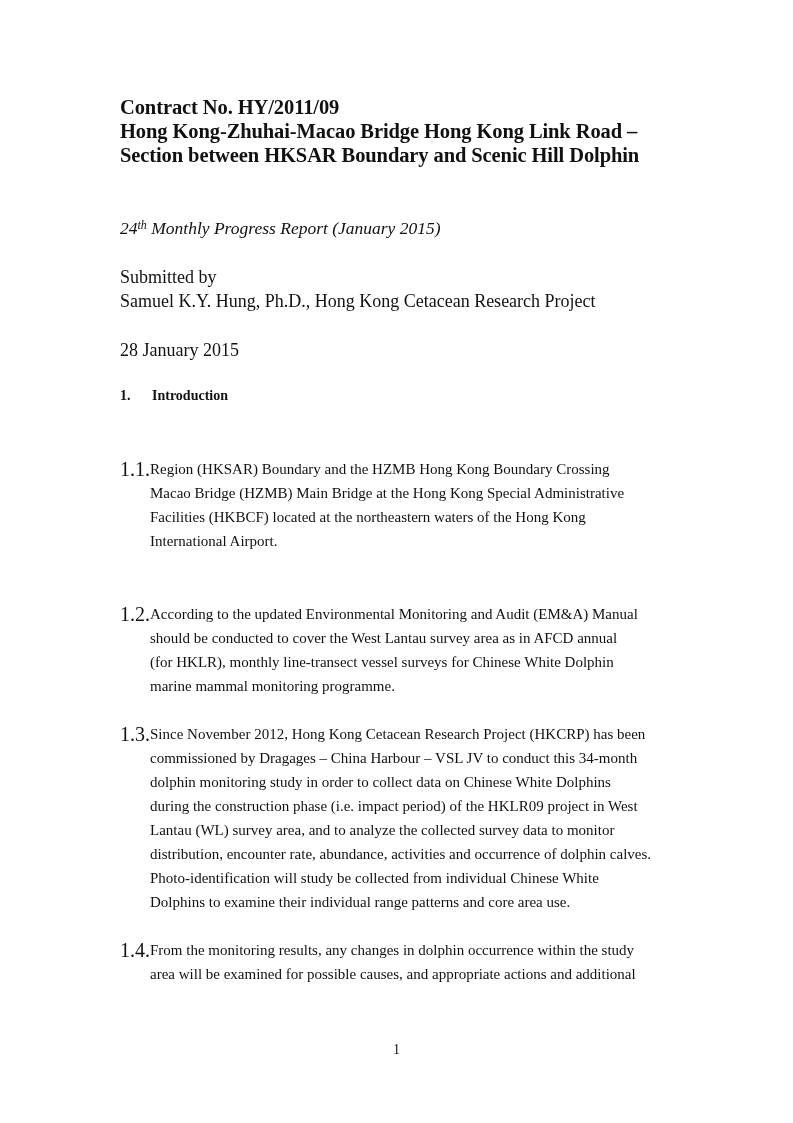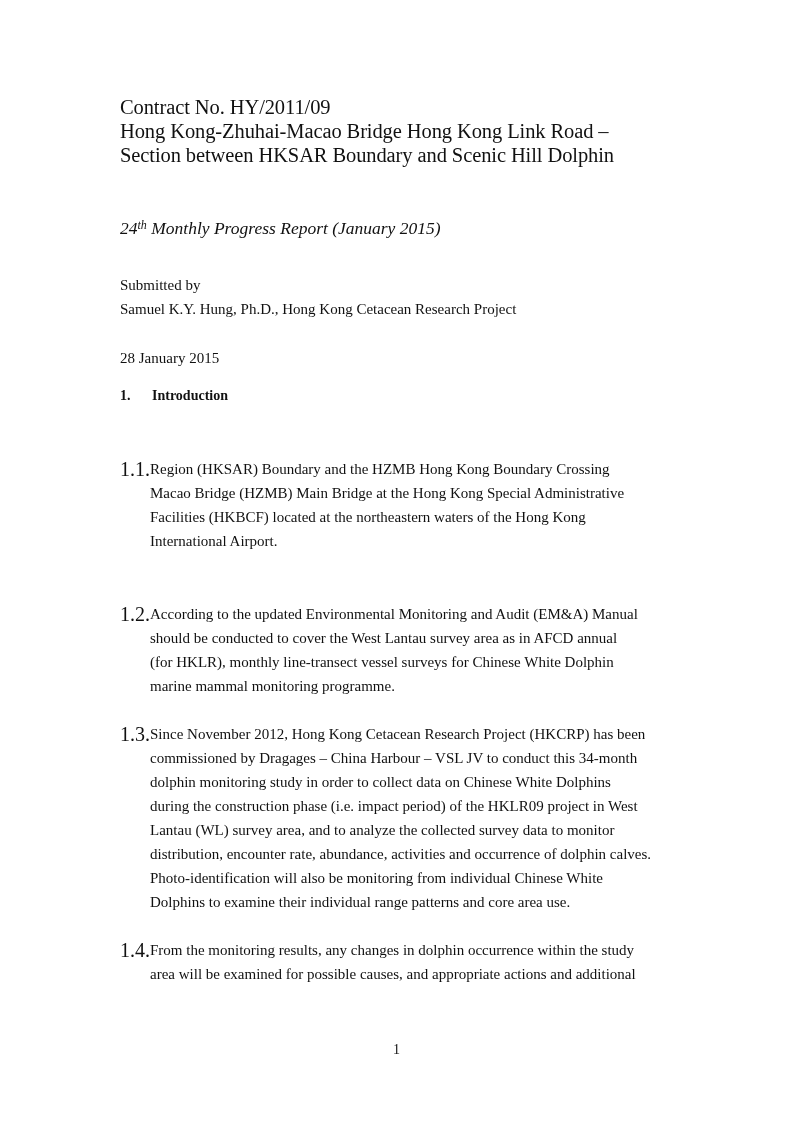--- a/index.html
+++ b/index.html
@@ -20,21 +20,21 @@
       left: 0; top: 0;
       width: 793px;
       height: 1123px;
       background: #ffffff;
     }
     .title-block {
       position: absolute;
       left: 120px;
       top: 95px;
       width: 600px;
-      font-weight: normal;
+      font-weight: bold;
       font-size: 20.5px;
       line-height: 24px;
       letter-spacing: -0.1px;
     }
     .title-line { display: block; white-space: nowrap; }
     .subtitle {
       position: absolute;
       left: 120px;
       top: 216px;
       font-style: italic;
@@ -42,24 +42,23 @@
       line-height: 24px;
       white-space: nowrap;
     }
     .subtitle sup {
       font-size: 12px;
       vertical-align: top;
       position: relative;
       top: -3px;
     }
     .body-text {
-      font-size: 15px;
+      font-size: 18px;
       line-height: 24px;
       white-space: nowrap;
-      margin-top: 8px;
     }
     .submitted-label { position: absolute; left: 120px; top: 265px; }
     .submitted-name  { position: absolute; left: 120px; top: 289px; }
     .date            { position: absolute; left: 120px; top: 338px; }
 
     .section-heading {
       position: absolute;
       left: 120px;
       top: 384px;
       font-weight: bold;
@@ -152,21 +151,21 @@
 
   <div class="para" id="p13">
     <span class="num">1.3.</span>
     <div class="lines">
       <span class="line">Since November 2012, Hong Kong Cetacean Research Project (HKCRP) has been</span>
       <span class="line">commissioned by Dragages – China Harbour – VSL JV to conduct this 34-month</span>
       <span class="line">dolphin monitoring study in order to collect data on Chinese White Dolphins</span>
       <span class="line">during the construction phase (i.e. impact period) of the HKLR09 project in West</span>
       <span class="line">Lantau (WL) survey area, and to analyze the collected survey data to monitor</span>
       <span class="line">distribution, encounter rate, abundance, activities and occurrence of dolphin calves.</span>
-      <span class="line">Photo-identification will also be monitoring from individual Chinese White</span>
+      <span class="line">Photo-identification will study be collected from individual Chinese White</span>
       <span class="line">Dolphins to examine their individual range patterns and core area use.</span>
     </div>
   </div>
 
   <div class="para" id="p14">
     <span class="num">1.4.</span>
     <div class="lines">
       <span class="line">From the monitoring results, any changes in dolphin occurrence within the study</span>
       <span class="line">area will be examined for possible causes, and appropriate actions and additional</span>
     </div>

